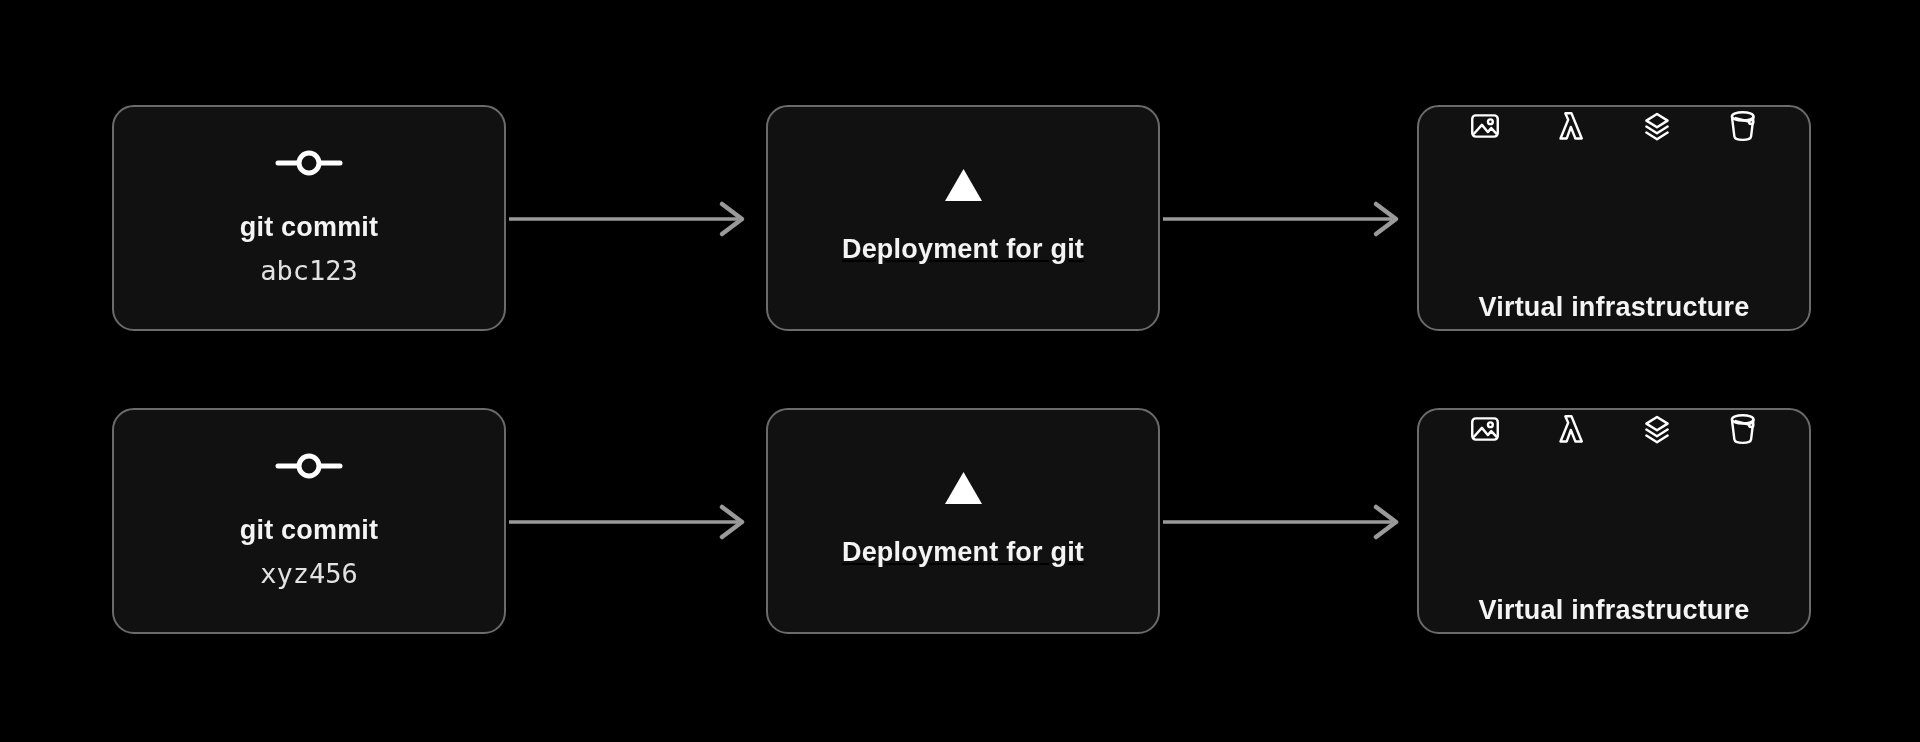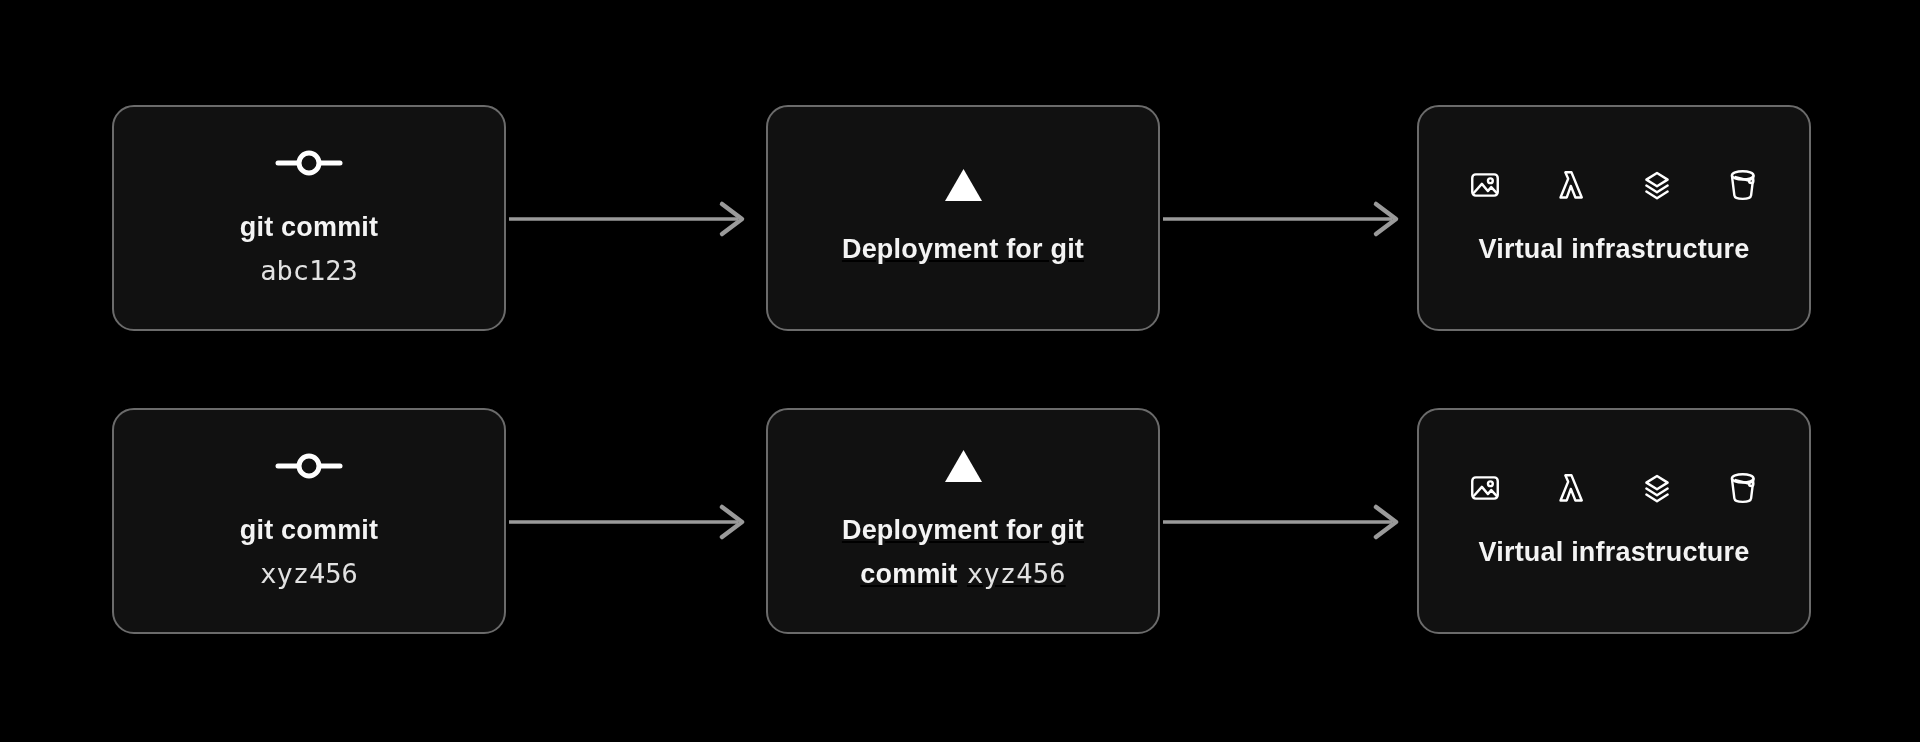--- a/index.html
+++ b/index.html
@@ -31,21 +31,21 @@
     border-radius: 22px;
     box-sizing: border-box;
     display: flex;
     flex-direction: column;
     align-items: center;
     justify-content: center;
   }
   
   .col-commit { left: 112px; }
   .col-deploy { left: 766px; text-decoration: underline; }
-  .col-infra  { left: 1417px; }
+  .col-infra  { left: 1417px; justify-content: space-between; }
   .row-1 { top: 105px; }
   .row-2 { top: 408px; }
 
   .icon-area {
     height: 38px;
     display: flex;
     align-items: center;
     justify-content: center;
     margin-bottom: 24px;
   }
@@ -171,21 +171,20 @@
     <path d="M214 7 L234 22 L214 37" fill="none" stroke="#9a9a9a" stroke-width="4.5" stroke-linecap="round" stroke-linejoin="round"></path>
   </svg>
 
   <div class="node col-deploy row-2">
     <div class="icon-area">
       <svg width="37" height="32" viewBox="0 0 37 32">
         <path d="M18.5 0 L37 32 H0 Z" fill="#fff"></path>
       </svg>
     </div>
     <div class="title-line">Deployment for git</div>
-    <div class="title-line"><span>commit</span><span class="hash inline-hash">xyz456</span></div>
   </div>
 
   <svg class="arrow arrow-gap-2 arrow-row-2" viewBox="0 0 256 44">
     <line x1="1" y1="22" x2="230" y2="22" stroke="#9a9a9a" stroke-width="3.5"></line>
     <path d="M214 7 L234 22 L214 37" fill="none" stroke="#9a9a9a" stroke-width="4.5" stroke-linecap="round" stroke-linejoin="round"></path>
   </svg>
 
   <div class="node col-infra row-2">
     <div class="icon-area icon-row">
       <svg class="outline-icon" width="34" height="34" viewBox="0 0 24 24">

